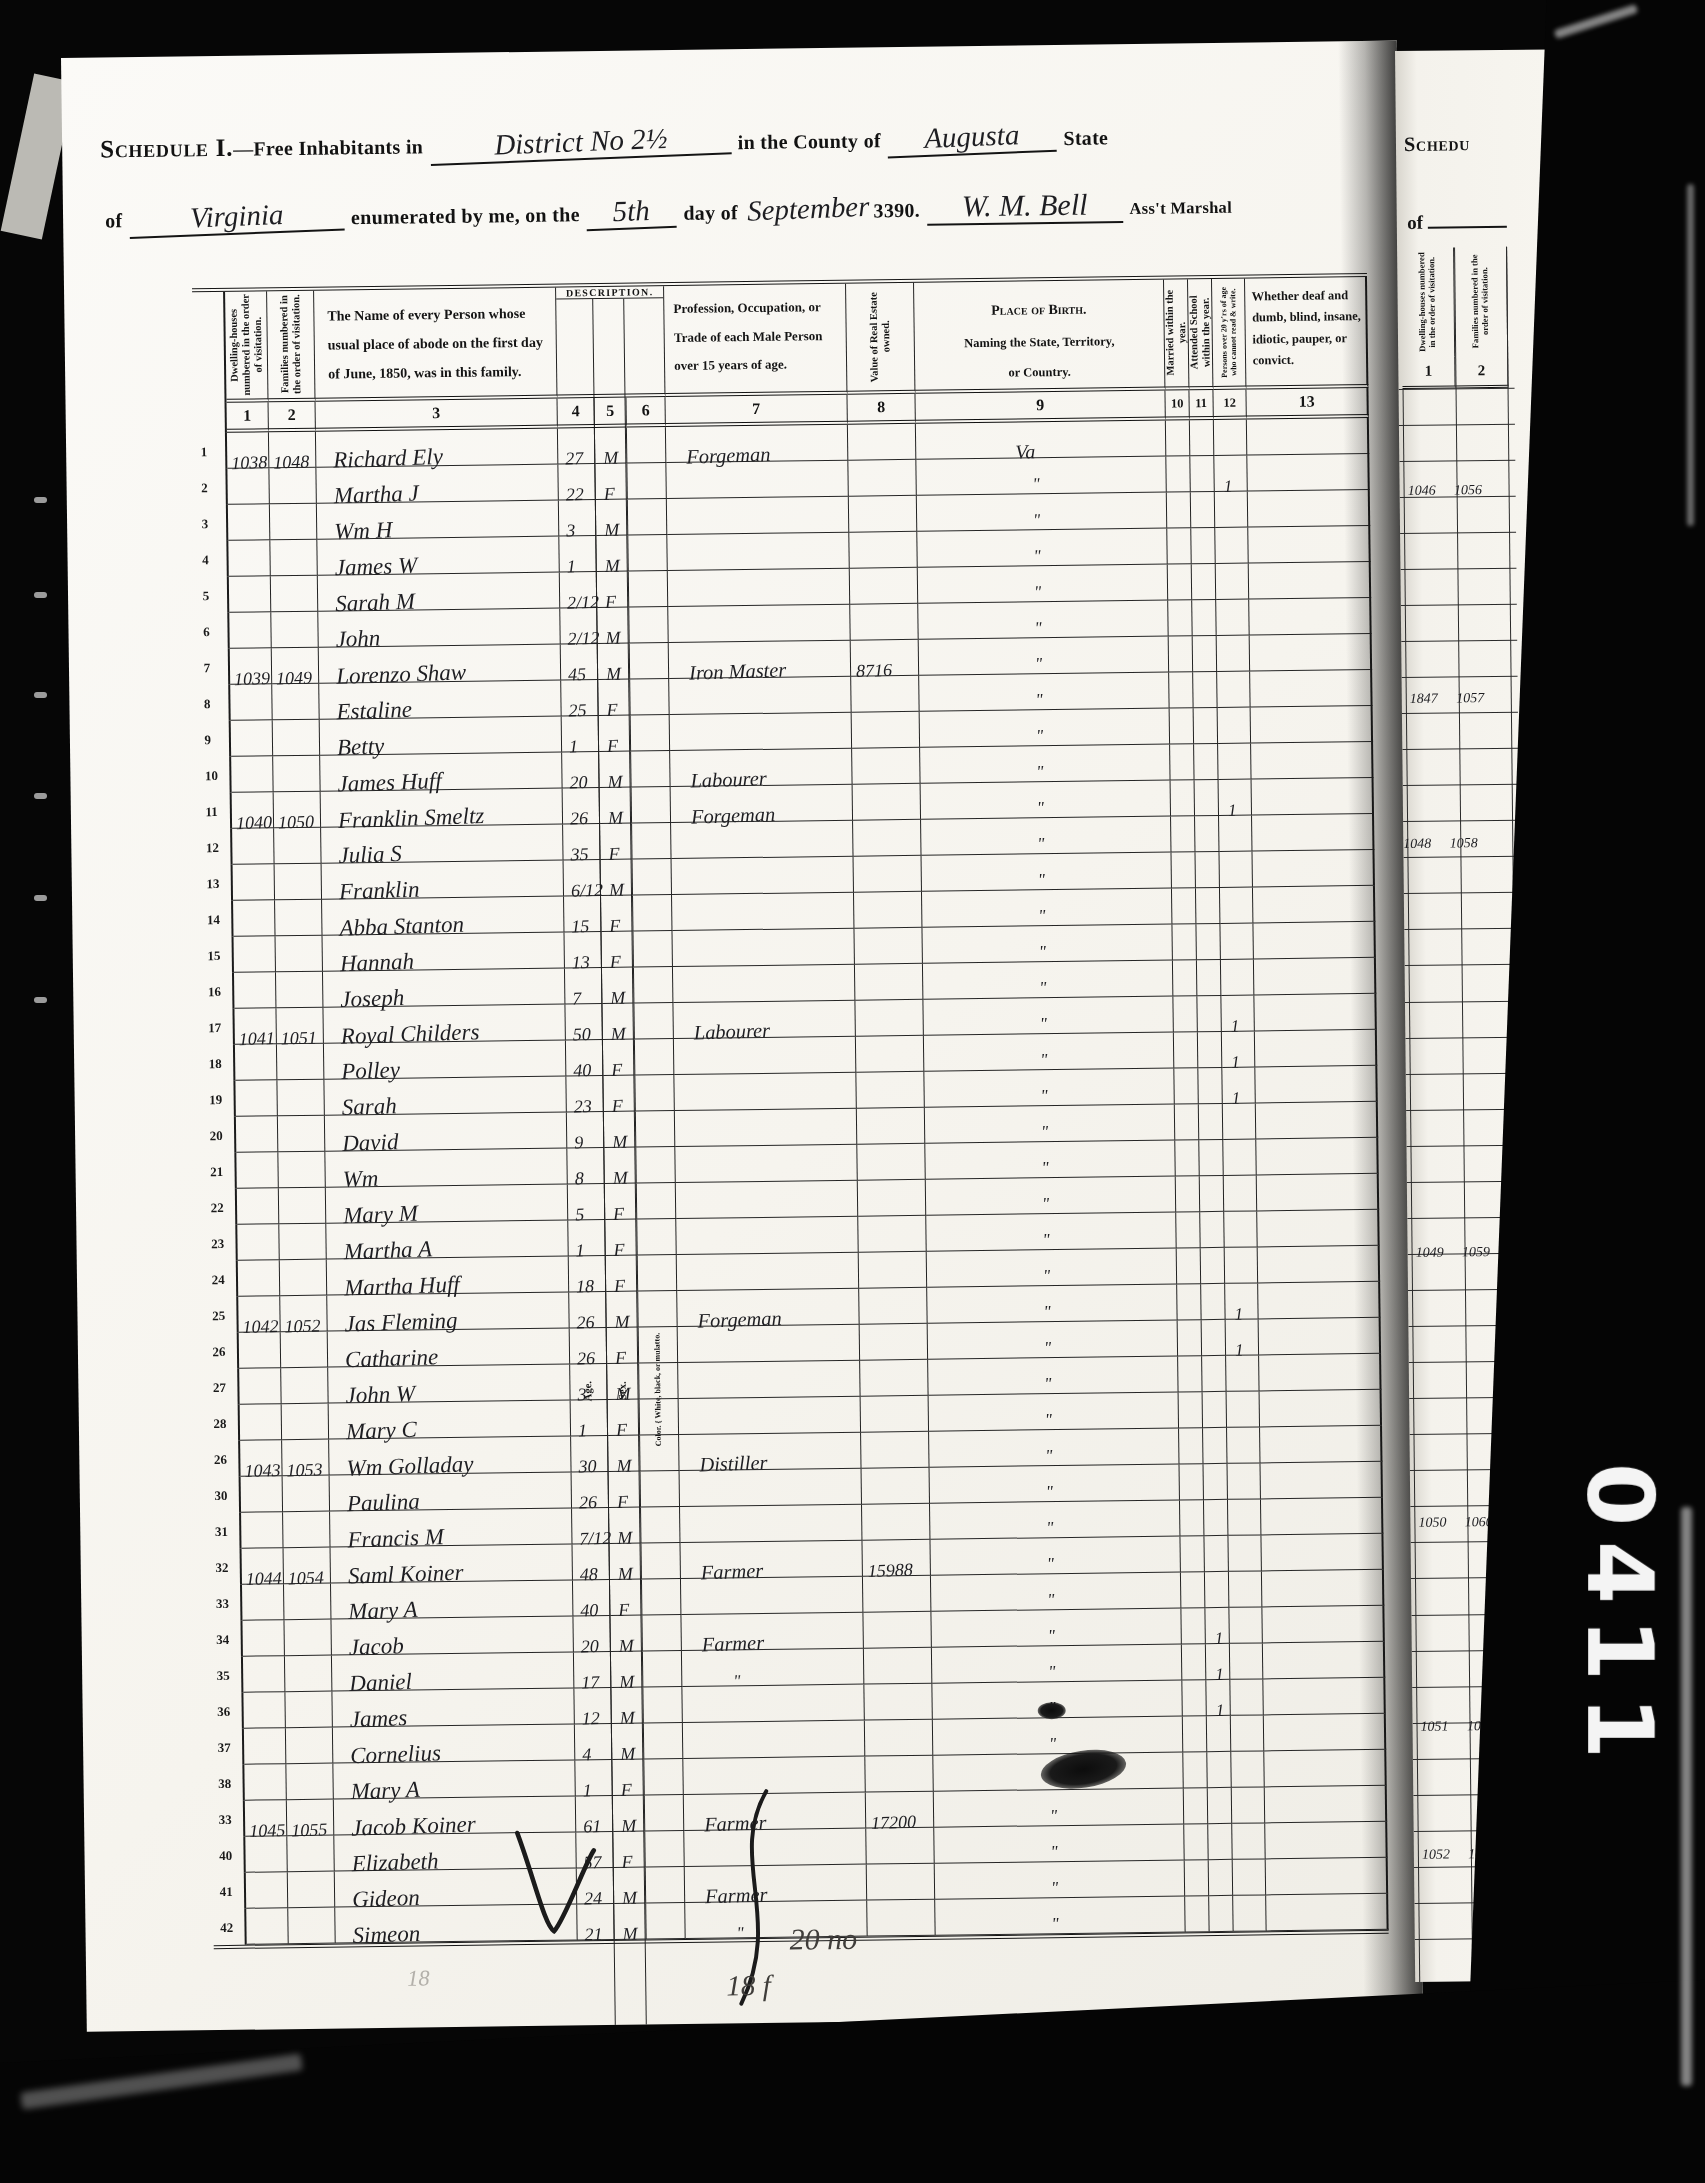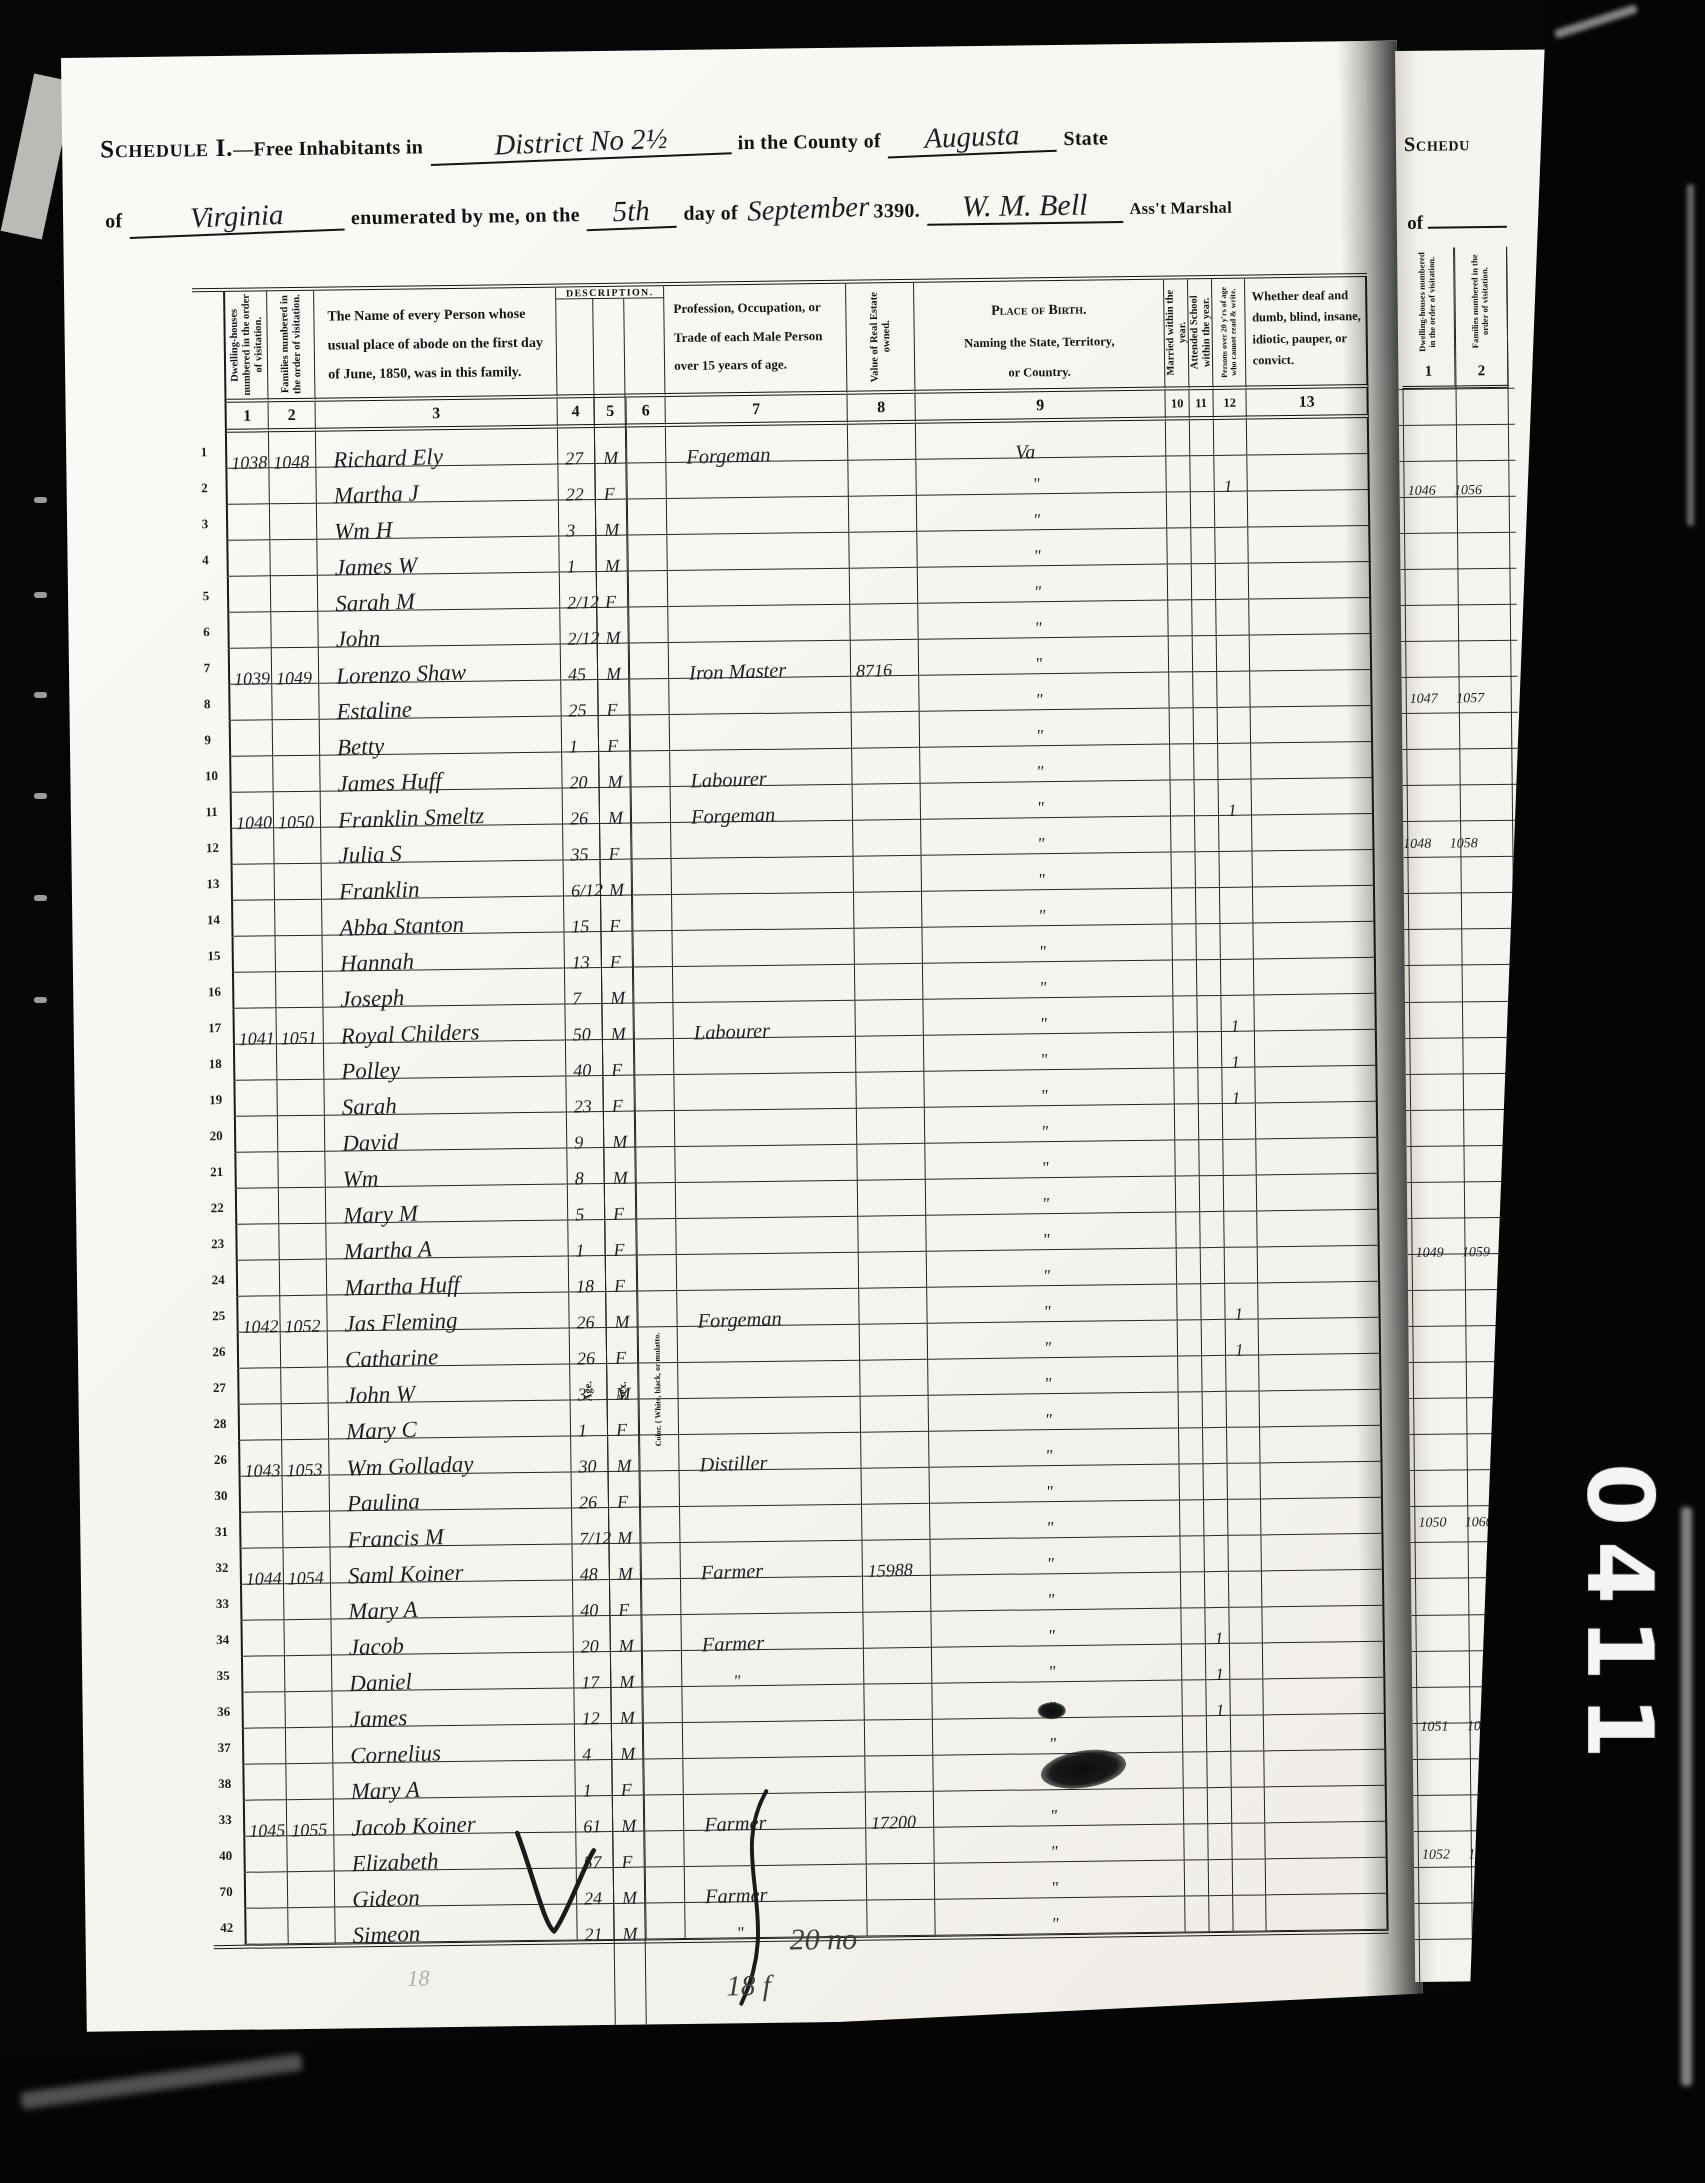--- a/index.html
+++ b/index.html
@@ -1221,21 +1221,21 @@
         <div class="cell"></div>
         <div class="cell"></div>
         <div class="cell">
           <span class="v birth hw ditto">"</span>
         </div>
         <div class="cell"></div>
         <div class="cell"></div>
         <div class="cell"></div>
         <div class="cell last"></div>
         <div class="cell m">
-          <span class="v line-no">70</span>
+          <span class="v line-no">41</span>
         </div>
         <div class="cell"></div>
         <div class="cell"></div>
         <div class="cell">
           <span class="v name hw">Gideon</span>
         </div>
         <div class="cell">
           <span class="v age hw">24</span>
         </div>
         <div class="cell">
@@ -1350,21 +1350,21 @@
         <div class="sline" style="top: 1708px;"></div>
         <div class="sline" style="top: 1744px;"></div>
         <div class="sline" style="top: 1780px;"></div>
         <div class="sline" style="top: 1816px;"></div>
         <div class="sline" style="top: 1852px;"></div>
         <div class="sline" style="top: 1888px;"></div>
         <div class="svl" style="left: 4px; top: 338px; height: 1594px;"></div>
         <div class="svl" style="left: 57px; top: 197px; height: 1734px;"></div>
         <div class="svl" style="left: 109px; top: 197px; height: 1734px;"></div>
         <div class="strip-entry hw" style="left: 8px; top: 432px;"><span>1046</span><span style="margin-left: 18.4px;">1056</span></div>
-        <div class="strip-entry hw" style="left: 8px; top: 640px;"><span>1047</span><span style="margin-left: 18.4px;">1057</span></div>
+        <div class="strip-entry hw" style="left: 8px; top: 640px;"><span>1847</span><span style="margin-left: 18.4px;">1057</span></div>
         <div class="strip-entry hw" style="left: 0; top: 785px;"><span>1048</span><span style="margin-left: 18.4px;">1058</span></div>
         <div class="strip-entry hw" style="left: 8px; top: 1194px;"><span>1049</span><span style="margin-left: 18.4px;">1059</span></div>
         <div class="strip-entry hw" style="left: 8px; top: 1464px;"><span>1050</span><span style="margin-left: 18.4px;">1060</span></div>
         <div class="strip-entry hw" style="left: 8px; top: 1668px;"><span>1051</span><span style="margin-left: 18.4px;">1061</span></div>
         <div class="strip-entry hw" style="left: 8px; top: 1796px;"><span>1052</span><span style="margin-left: 18.4px;">1062</span></div>
       </div>
   </div>
 
   <div class="blk-right"></div>
   <div class="blk-bottom"></div>

